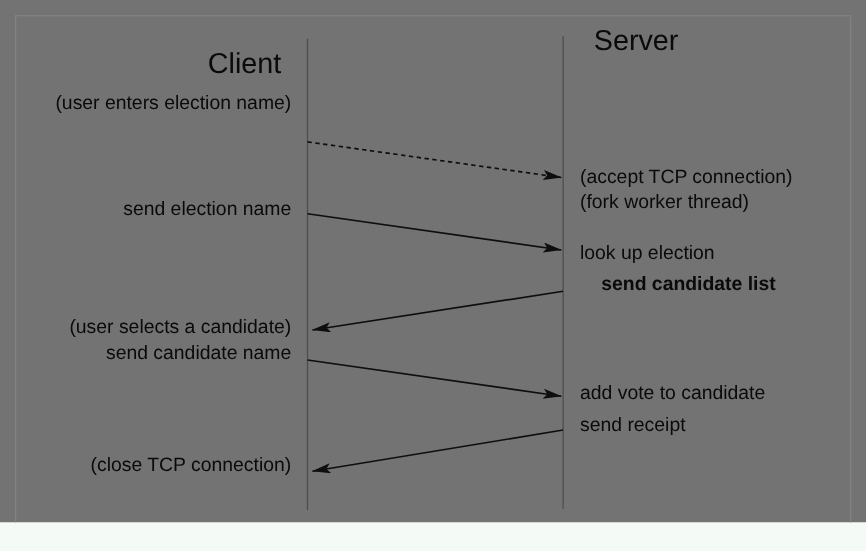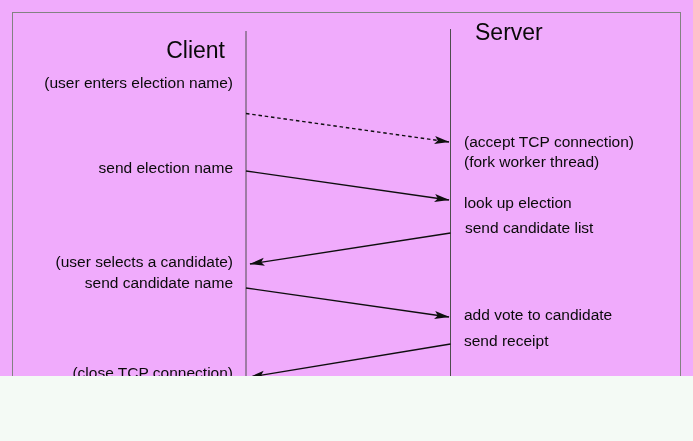--- a/index.html
+++ b/index.html
@@ -5,22 +5,22 @@
   html, body {
     margin: 0;
     padding: 0;
     background: #f4faf5;
     font-family: "Liberation Sans", sans-serif;
     color: #0a0a0a;
   }
   .stage {
     position: relative;
     width: 693px;
-    height: 376px;
-    background: #f0abfc;
+    height: 418px;
+    background: #737373;
     overflow: hidden;
   }
   .frame {
     position: absolute;
     left: 12px;
     top: 12px;
     width: 667px;
     height: 414px;
     border: 1px solid #828282;
     background: transparent;
@@ -76,17 +76,17 @@
 
   <div class="txt right-align" style="right:460px; top:75px;">(user enters election name)</div>
   <div class="txt right-align" style="right:460px; top:160px;text-align:center;">send election name</div>
   <div class="txt right-align" style="right:460px; top:254px;">(user selects a candidate)</div>
   <div class="txt right-align" style="right:460px; top:275px;">send candidate name</div>
   <div class="txt right-align" style="right:460px; top:365px;">(close TCP connection)</div>
 
   <div class="txt" style="left:464px; top:134px;">(accept TCP connection)</div>
   <div class="txt" style="left:464px; top:154px;">(fork worker thread)</div>
   <div class="txt" style="left:464px; top:195px;">look up election</div>
-  <div class="txt" style="left:465px; top:220px;">send candidate list</div>
+  <div class="txt" style="left:481px; top:220px;font-weight:bold;">send candidate list</div>
   <div class="txt" style="left:464px; top:307px;text-align:right;">add vote to candidate</div>
   <div class="txt" style="left:464px; top:333px;text-align:center;">send receipt</div>
 
 </div>
 
 </body></html>

